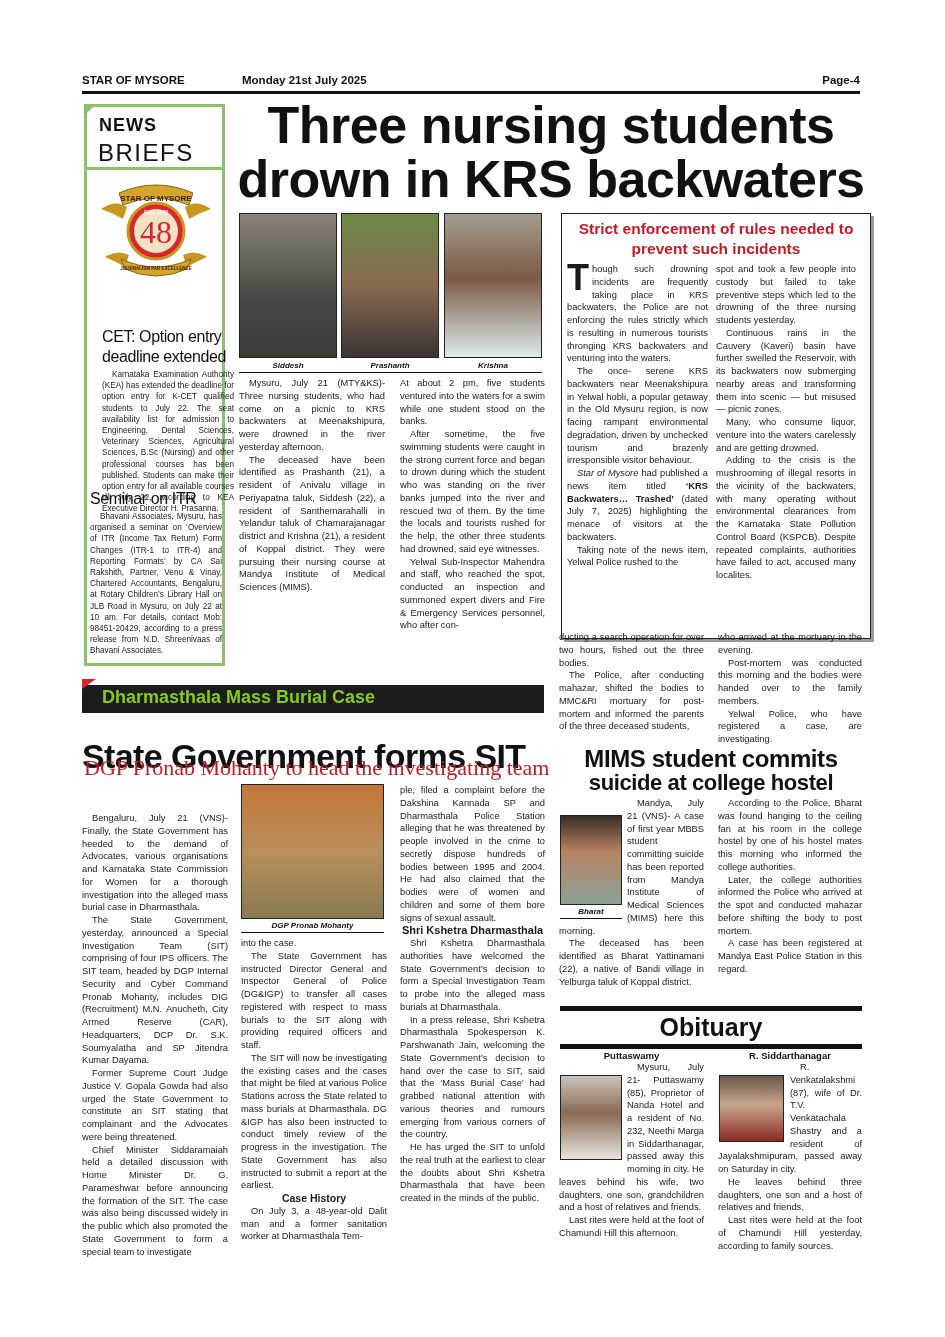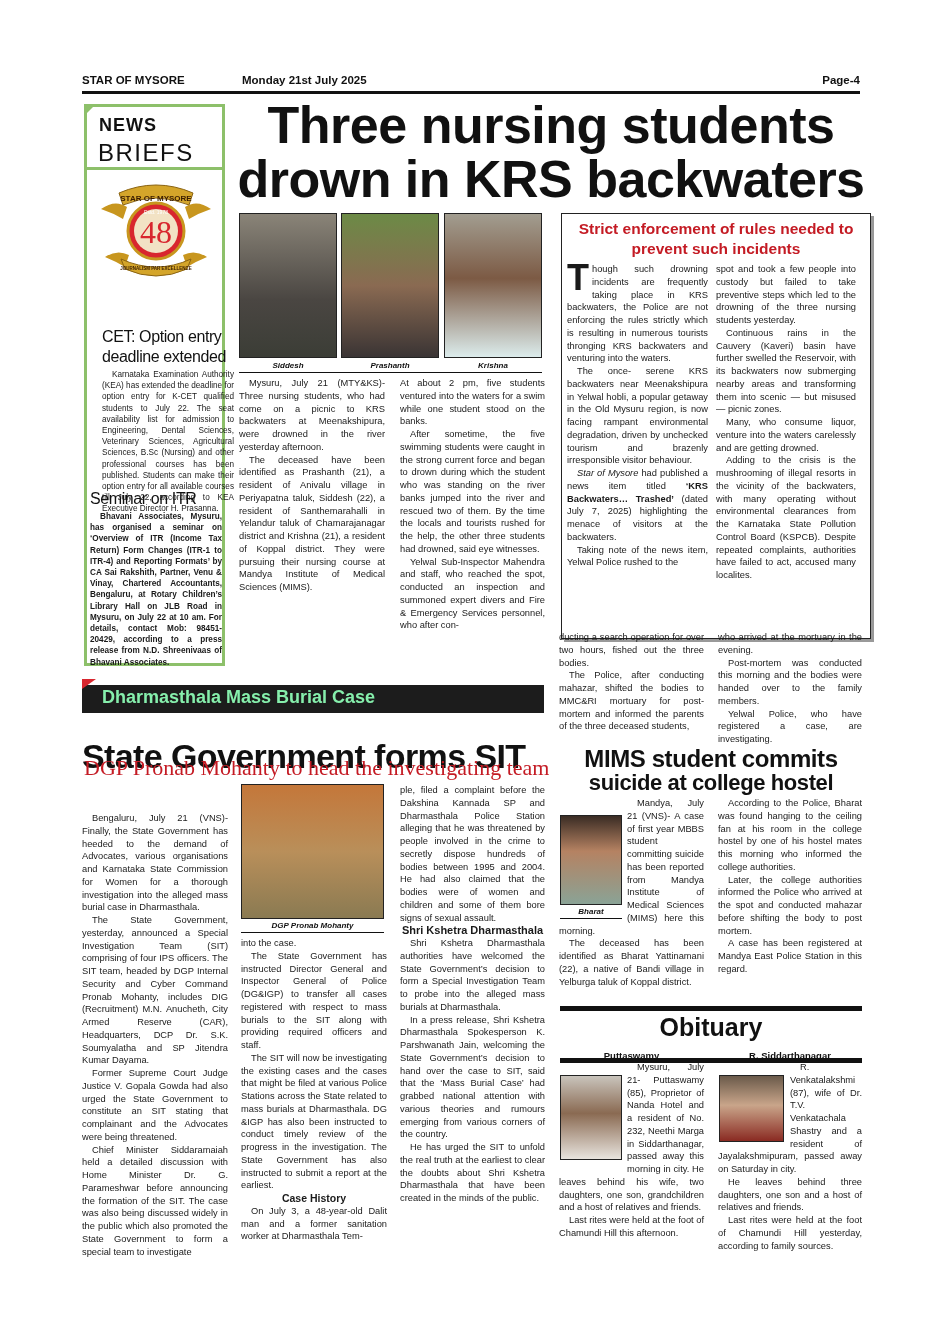--- a/index.html
+++ b/index.html
@@ -23,26 +23,26 @@
   .logo { position: absolute; left: 10px; top: 72px; width: 118px; height: 100px; }
   .brief-title { font-size: 16px; line-height: 20px; letter-spacing: -0.4px; }
   
   .headline { left: 236px; top: 98px; width: 630px; font-size: 52px; font-weight: bold; line-height: 54px; text-align: center; letter-spacing: -0.5px; }
   .photo { background: #777; border: 1px solid #222; }
   .caption { font-size: 8px; font-weight: bold; font-style: italic; text-align: center; }
   .sidebox { left: 561px; top: 213px; width: 310px; height: 426px; border: 1px solid #222; box-shadow: 3px 3px 0 #999; }
   .sidebox-title { color: #c41b24; font-size: 15.5px; font-weight: bold; text-align: center; line-height: 20px; }
   .dropcap { float: left; font-size: 36px; line-height: 28px; font-weight: bold; margin-right: 3px; margin-top: 1px; }
   
-  .kicker { left: 82px; top: 685px; width: 462px; height: 28px; background: #1c1c1c; color: #86efac; font-size: 18px; font-weight: bold; padding: 2px 0 0 20px; }
+  .kicker { left: 82px; top: 685px; width: 462px; height: 28px; background: #1c1c1c; color: #84cc16; font-size: 18px; font-weight: bold; padding: 2px 0 0 20px; }
   .kicker-tri { left: 82px; top: 679px; width: 0; height: 0; border-top: 10px solid #d8262e; border-right: 14px solid transparent; }
   .sit-head { left: 82px; top: 713px; font-size: 34px; font-weight: bold; letter-spacing: -0.6px; margin-top: 24px; }
   .sit-deck { left: 84px; top: 755px; font-family: "Liberation Serif", serif; font-size: 22px; color: #c41b24; }
   .mims-head { left: 560px; top: 747px; width: 302px; text-align: center; font-size: 22px; font-weight: bold; line-height: 24px; letter-spacing: -0.4px; }
-  .obit-head { left: 560px; top: 1006px; width: 302px; text-align: center; font-size: 25px; font-weight: bold; border-top: 5px solid #111; border-bottom: 5px solid #111; padding: 2px 0 16px; }
+  .obit-head { left: 560px; top: 1006px; width: 302px; text-align: center; font-size: 25px; font-weight: bold; border-top: 5px solid #111; border-bottom: 5px solid #111; padding: 2px 0 2px; }
   .obit-name { font-size: 9.5px; font-weight: bold; text-align: center; }
   .subhead { font-size: 11px; font-weight: bold; text-align: center; text-indent: 0 !important; }
 </style>
 </head>
 <body>
 
 <div class="abs mast">
   <span class="abs paper">STAR OF MYSORE</span>
   <span class="abs date">Monday 21st July 2025</span>
   <span class="abs page">Page-4</span>
@@ -70,21 +70,21 @@
     <text x="59" y="91" text-anchor="middle" font-size="4.5" font-weight="bold" fill="#3a1d00" font-family="Liberation Sans, sans-serif">JOURNALISM PAR EXCELLENCE</text>
   </svg>
   <div class="abs" style="left:15px;top:176px;width:132px;margin-top:44px;">
     <div class="brief-title">CET: Option entry deadline extended</div>
     <div class="body-text" style="font-size:8.2px;line-height:11.2px;margin-top:2px;">
         <p>Karnataka Examination Authority (KEA) has extended the deadline for option entry for K-CET qualified students to July 22. The seat availability list for admission to Engineering, Dental Sciences, Veterinary Sciences, Agricultural Sciences, B.Sc (Nursing) and other professional courses has been published. Students can make their option entry for all available courses till July 22, according to KEA Executive Director H. Prasanna.</p>
       </div>
   </div>
   <div class="abs" style="left:3px;top:382px;width:132px;">
     <div class="brief-title">Seminar on ITR</div>
-    <div class="body-text" style="font-size:8.2px;line-height:11.2px;margin-top:2px;font-weight:bold;">
+    <div class="body-text" style="font-size:8.2px;line-height:11.2px;margin-top:2px;">
         <p>Bhavani Associates, Mysuru, has organised a seminar on ‘Overview of ITR (Income Tax Return) Form Changes (ITR-1 to ITR-4) and Reporting Formats’ by CA Sai Rakshith, Partner, Venu &amp; Vinay, Chartered Accountants, Bengaluru, at Rotary Children’s Library Hall on JLB Road in Mysuru, on July 22 at 10 am. For details, contact Mob: 98451-20429, according to a press release from N.D. Shreenivaas of Bhavani Associates.</p>
       </div>
   </div>
 </div>
 
 <div class="abs headline">
   <div>Three nursing students</div>
   <div>drown in KRS backwaters</div>
 </div>
 

